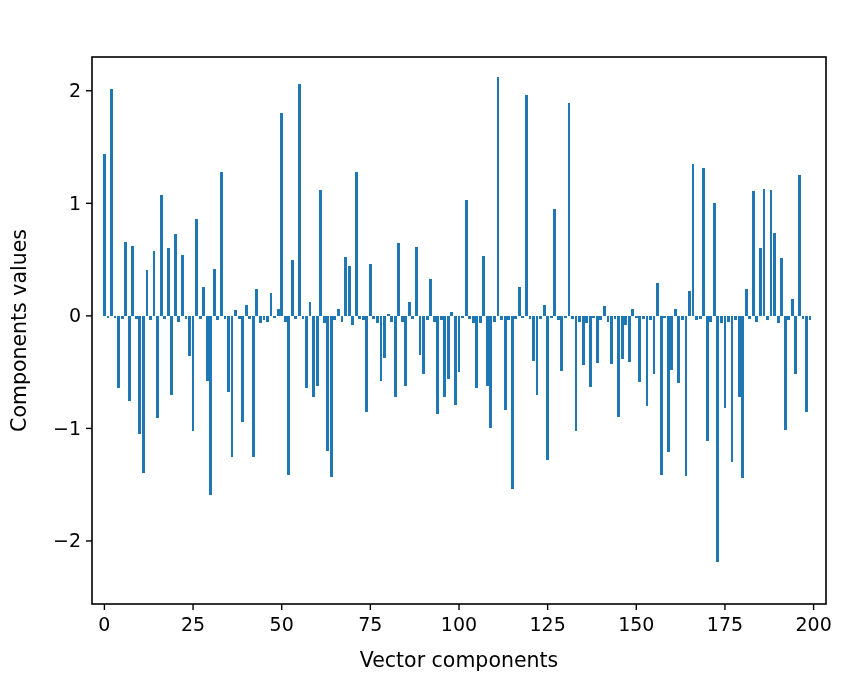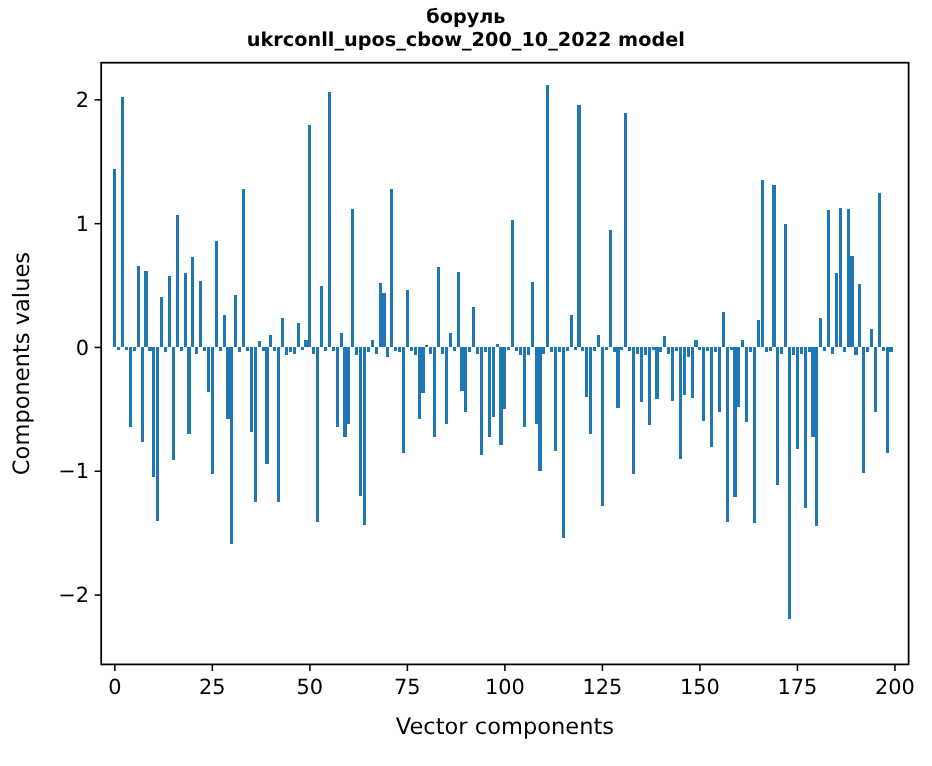--- a/index.html
+++ b/index.html
@@ -66,24 +66,20 @@
   }
   .bar {
     shape-rendering: crispEdges;
   }
 </style>
 </head>
 <body>
 
 <div id="figure">
 
-  <div class="title-block">
-    <div class="title-line">боруль</div>
-    <div class="title-line">ukrconll_upos_cbow_200_10_2022 model</div>
-  </div>
 
   <div class="axes-wrap">
     <svg id="plot-svg" width="847" height="696">
       <g id="bars-group">
           <rect class="bar" x="102.99" y="153.79" width="2.84" height="162.07" fill="#1f77b4"></rect>
           <rect class="bar" x="106.54" y="315.87" width="2.84" height="2.25" fill="#1f77b4"></rect>
           <rect class="bar" x="110.08" y="88.51" width="2.84" height="227.35" fill="#1f77b4"></rect>
           <rect class="bar" x="113.63" y="315.87" width="2.84" height="2.25" fill="#1f77b4"></rect>
           <rect class="bar" x="117.18" y="315.87" width="2.84" height="72.03" fill="#1f77b4"></rect>
           <rect class="bar" x="120.72" y="315.87" width="2.84" height="3.38" fill="#1f77b4"></rect>

